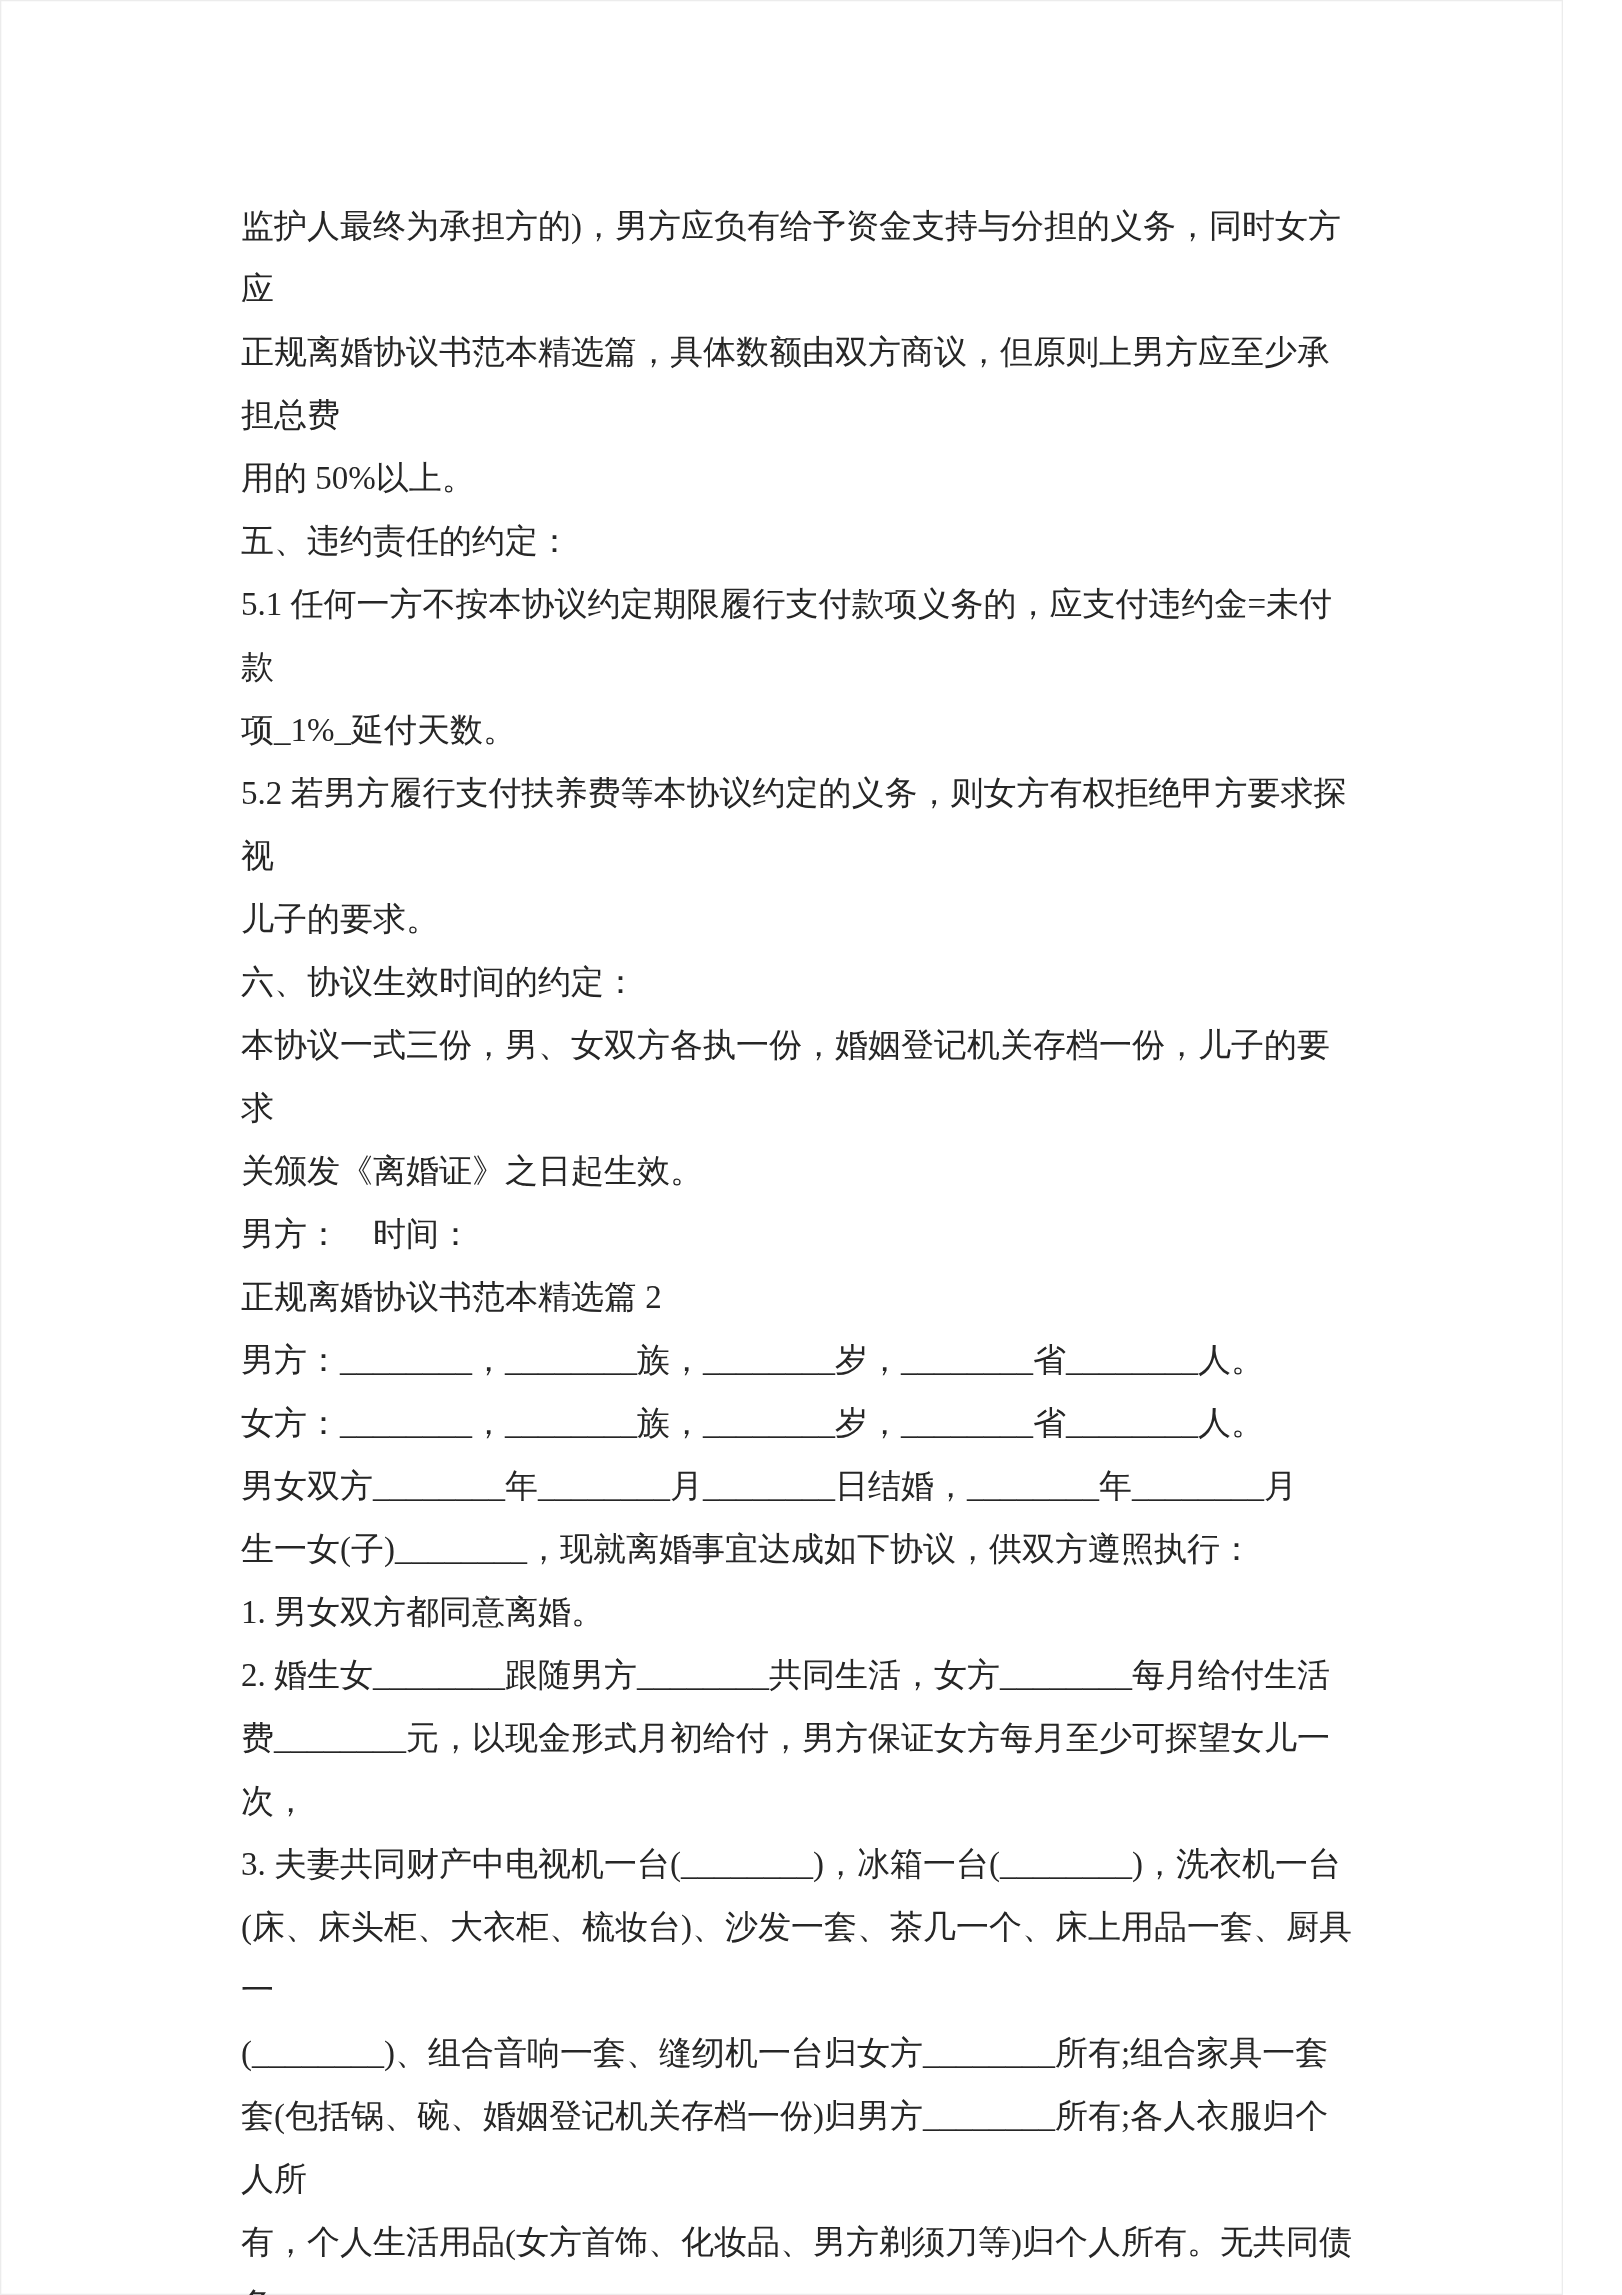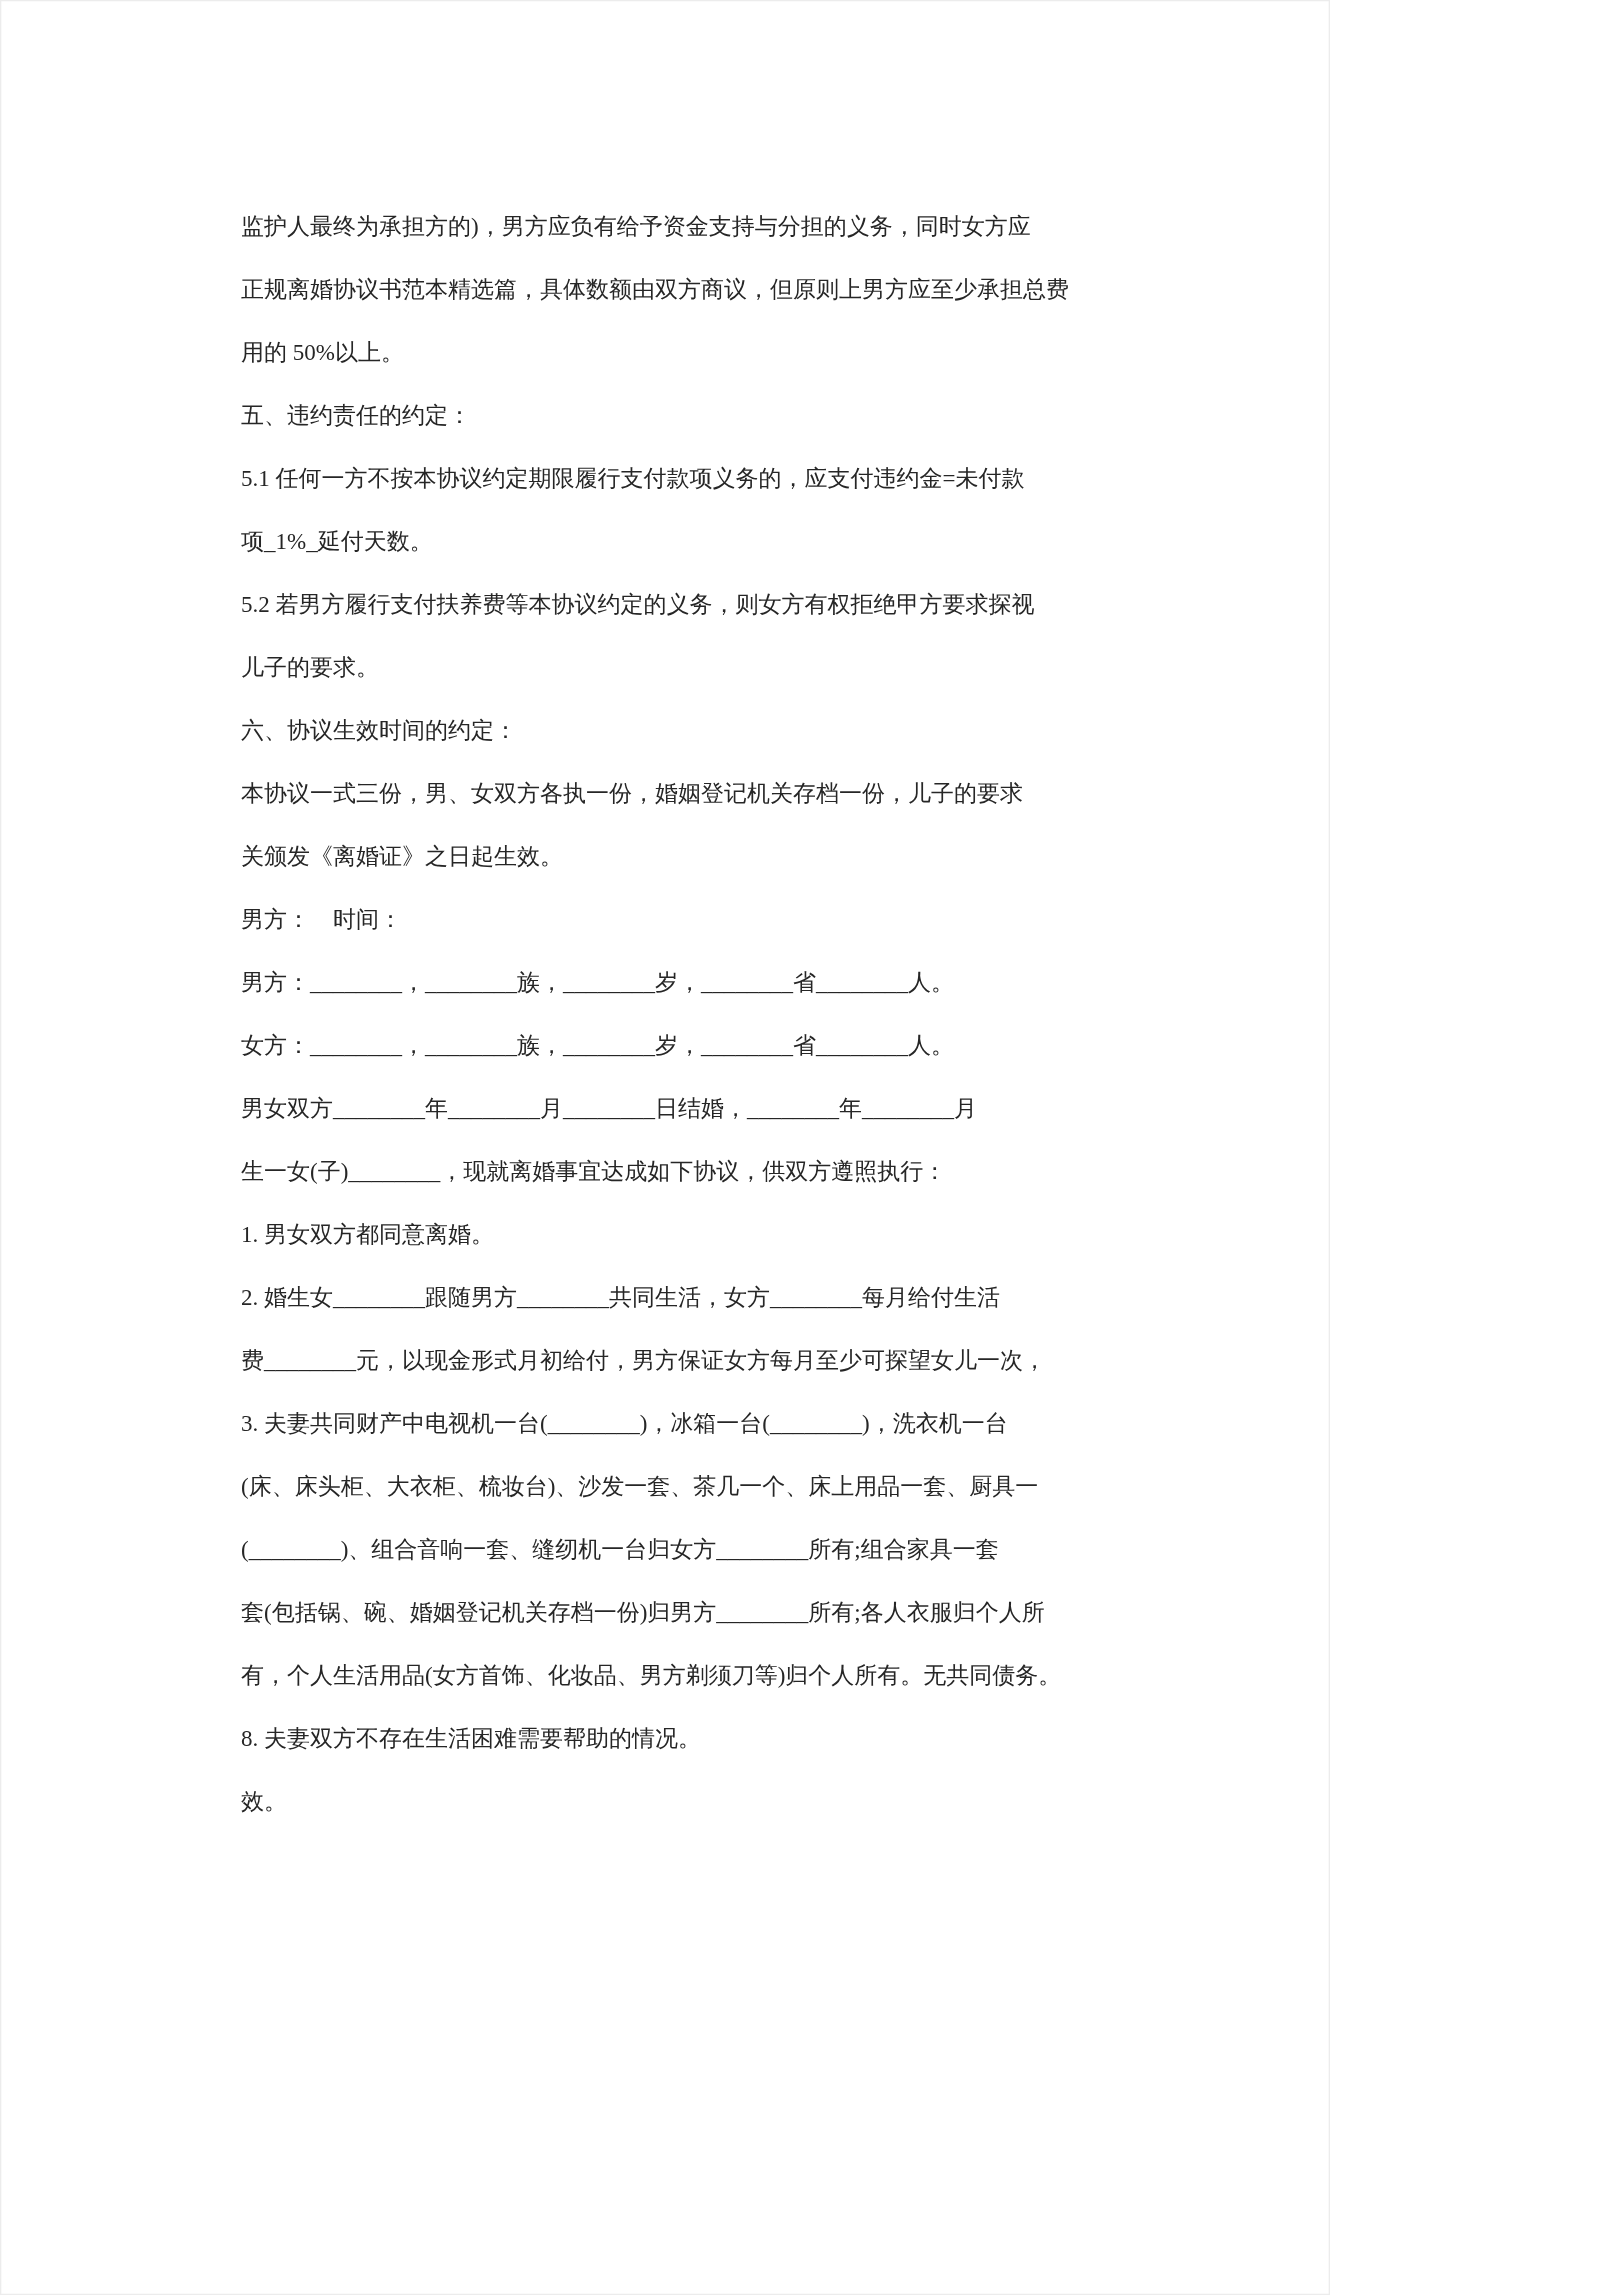--- a/index.html
+++ b/index.html
@@ -2,29 +2,29 @@
 <html style="font-size:10.5px"><head>
 <meta charset="utf-8">
 <style>
   html, body {
     margin: 0;
     padding: 0;
     background: #ffffff;
   }
   .page {
     position: relative;
-    width: 1330px;
+    width: 1563px;
     height: 2295px;
     box-sizing: border-box;
     background: #ffffff;
     box-shadow: inset 0 0 0 1.3px #ececec;
     padding: 195px 209px 0 241px;
     font-family: "Liberation Serif", "DejaVu Serif", serif;
     color: #262626;
-    font-size: 23px;
+    font-size: 33px;
     line-height: 63px;
   }
   .doc-body {
     width: 100%;
   }
   .line {
     white-space: pre-wrap;
     word-break: break-all;
     text-align: left;
   }
@@ -39,20 +39,21 @@
     <div class="line">用的 50%以上。</div>
     <div class="line">五、违约责任的约定：</div>
     <div class="line">5.1 任何一方不按本协议约定期限履行支付款项义务的，应支付违约金=未付款</div>
     <div class="line">项_1%_延付天数。</div>
     <div class="line">5.2 若男方履行支付扶养费等本协议约定的义务，则女方有权拒绝甲方要求探视</div>
     <div class="line">儿子的要求。</div>
     <div class="line">六、协议生效时间的约定：</div>
     <div class="line">本协议一式三份，男、女双方各执一份，婚姻登记机关存档一份，儿子的要求</div>
     <div class="line">关颁发《离婚证》之日起生效。</div>
     <div class="line">男方：　时间：</div>
+    <div class="line">正规离婚协议书范本精选篇 2</div>
     <div class="line">男方：________，________族，________岁，________省________人。</div>
     <div class="line">女方：________，________族，________岁，________省________人。</div>
     <div class="line">男女双方________年________月________日结婚，________年________月</div>
     <div class="line">生一女(子)________，现就离婚事宜达成如下协议，供双方遵照执行：</div>
     <div class="line">1. 男女双方都同意离婚。</div>
     <div class="line">2. 婚生女________跟随男方________共同生活，女方________每月给付生活</div>
     <div class="line">费________元，以现金形式月初给付，男方保证女方每月至少可探望女儿一次，</div>
     <div class="line">3. 夫妻共同财产中电视机一台(________)，冰箱一台(________)，洗衣机一台</div>
     <div class="line">(床、床头柜、大衣柜、梳妆台)、沙发一套、茶几一个、床上用品一套、厨具一</div>
     <div class="line">(________)、组合音响一套、缝纫机一台归女方________所有;组合家具一套</div>

